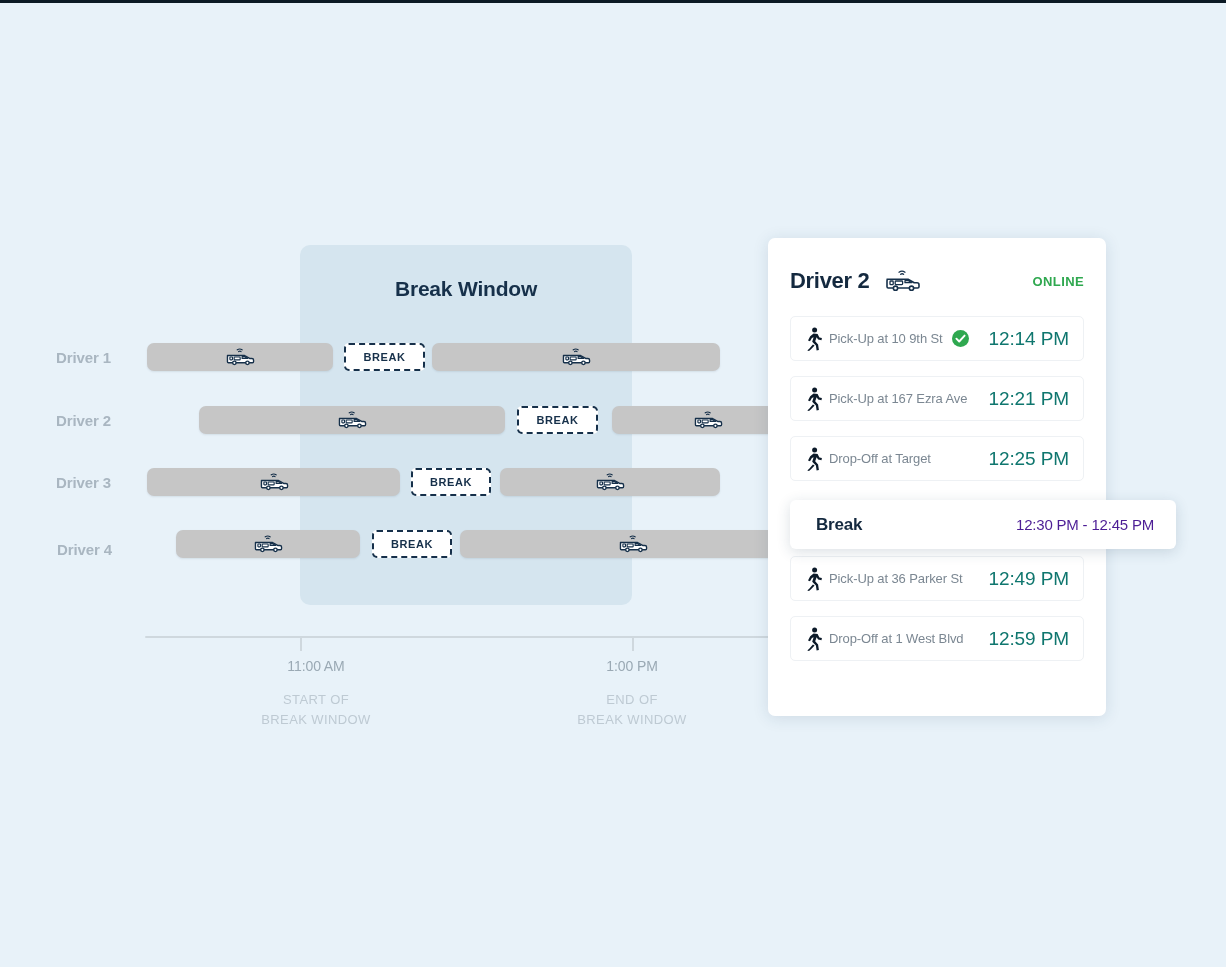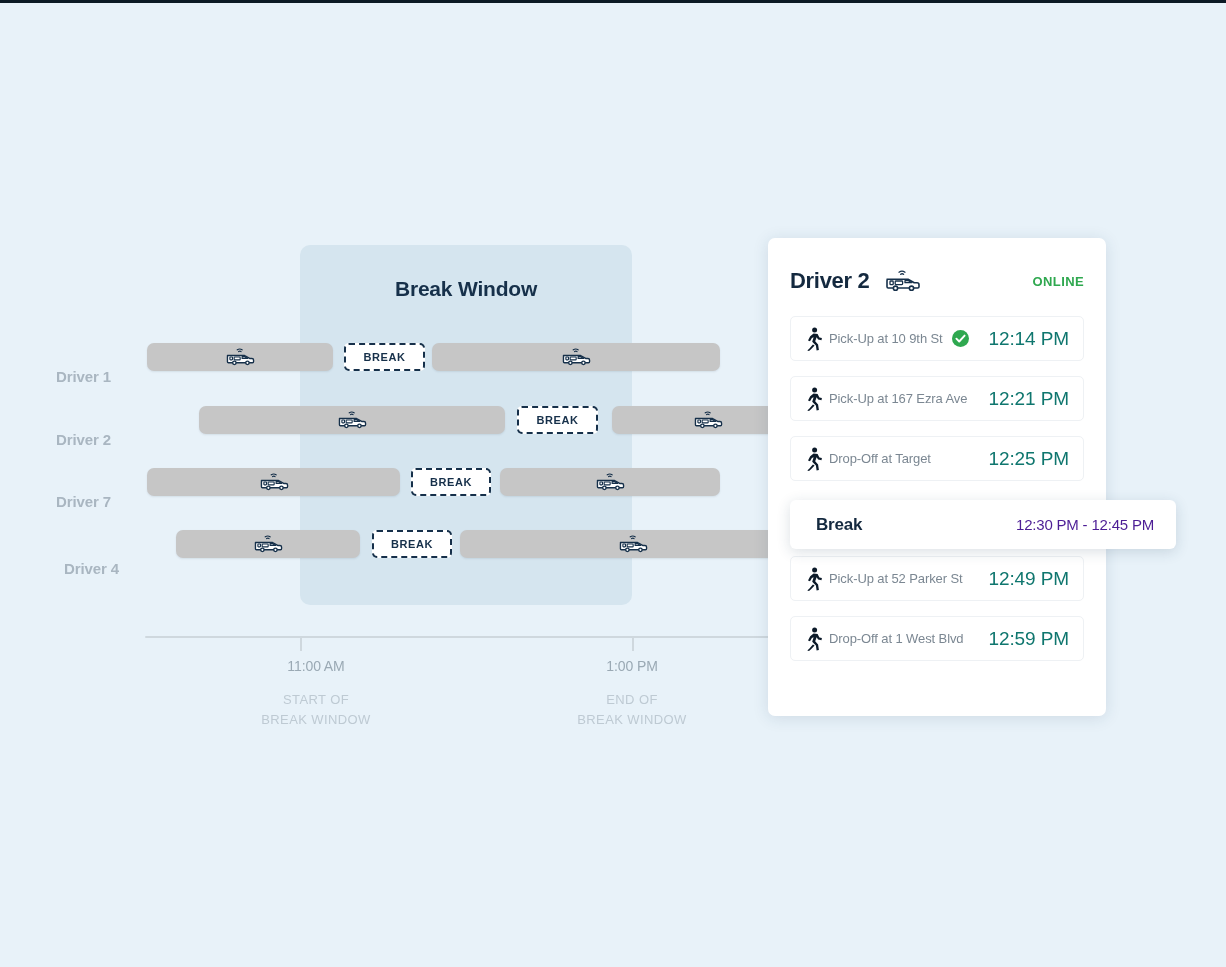--- a/index.html
+++ b/index.html
@@ -50,21 +50,20 @@
     color: #16304a;
     letter-spacing: -0.2px;
   }
 
   .row-label {
     position: absolute;
     font-size: 15px;
     color: #a9b6c1;
     font-weight: bold;
     letter-spacing: -0.1px;
-    margin-top: 19px;
   }
 
   .bar {
     position: absolute;
     height: 28px;
     background: #c6c6c6;
     border-radius: 7px;
     box-shadow: 0 1px 2px rgba(40,60,80,0.10);
     display: flex;
     align-items: center;
@@ -296,21 +295,21 @@
             <path d="M16.7 5.3c0.8-0.6 2.1-0.6 2.9 0" stroke="#16304a" stroke-width="1.4" stroke-linecap="round" fill="none"></path>
             <path d="M3 10.2h21l6.2 3.6H33c1.2 0 2 0.8 2 1.9v2.1c0 0.7-0.6 1.2-1.3 1.2H4.2C3.5 19 3 18.5 3 17.8v-6.4c0-0.7 0.5-1.2 1.2-1.2z" stroke="#16304a" stroke-width="1.7" fill="#fff" stroke-linejoin="round"></path>
             <rect x="6" y="12" width="3.2" height="3.6" rx="0.7" stroke="#16304a" stroke-width="1.4" fill="none"></rect>
             <rect x="11.2" y="12" width="7.4" height="3.6" rx="0.8" stroke="#16304a" stroke-width="1.4" fill="none"></rect>
             <path d="M21 11.6h3.4l3.4 2.1H21z" stroke="#16304a" stroke-width="1.4" fill="none" stroke-linejoin="round"></path>
             <circle cx="11.5" cy="19.2" r="2.1" stroke="#16304a" stroke-width="1.7" fill="#fff"></circle>
             <circle cx="27.5" cy="19.2" r="2.1" stroke="#16304a" stroke-width="1.7" fill="#fff"></circle>
           </svg>
         </span>
       </div>
-      <div class="row-label" style="left: 56px; top: 474px;">Driver 7</div>
+      <div class="row-label" style="left: 56px; top: 474px;">Driver 3</div>
       <div class="bar " style="left: 147px; top: 468px; width: 253px; position: absolute;">
         <span class="van-icon" style="position: absolute; left: 112px;">
           <svg width="31" height="20" viewBox="0 0 38 24" fill="none" aria-hidden="true">
             <path d="M15 3.2c1.6-1.1 4.4-1.1 6 0" stroke="#16304a" stroke-width="1.4" stroke-linecap="round" fill="none"></path>
             <path d="M16.7 5.3c0.8-0.6 2.1-0.6 2.9 0" stroke="#16304a" stroke-width="1.4" stroke-linecap="round" fill="none"></path>
             <path d="M3 10.2h21l6.2 3.6H33c1.2 0 2 0.8 2 1.9v2.1c0 0.7-0.6 1.2-1.3 1.2H4.2C3.5 19 3 18.5 3 17.8v-6.4c0-0.7 0.5-1.2 1.2-1.2z" stroke="#16304a" stroke-width="1.7" fill="#fff" stroke-linejoin="round"></path>
             <rect x="6" y="12" width="3.2" height="3.6" rx="0.7" stroke="#16304a" stroke-width="1.4" fill="none"></rect>
             <rect x="11.2" y="12" width="7.4" height="3.6" rx="0.8" stroke="#16304a" stroke-width="1.4" fill="none"></rect>
             <path d="M21 11.6h3.4l3.4 2.1H21z" stroke="#16304a" stroke-width="1.4" fill="none" stroke-linejoin="round"></path>
             <circle cx="11.5" cy="19.2" r="2.1" stroke="#16304a" stroke-width="1.7" fill="#fff"></circle>
@@ -326,21 +325,21 @@
             <path d="M16.7 5.3c0.8-0.6 2.1-0.6 2.9 0" stroke="#16304a" stroke-width="1.4" stroke-linecap="round" fill="none"></path>
             <path d="M3 10.2h21l6.2 3.6H33c1.2 0 2 0.8 2 1.9v2.1c0 0.7-0.6 1.2-1.3 1.2H4.2C3.5 19 3 18.5 3 17.8v-6.4c0-0.7 0.5-1.2 1.2-1.2z" stroke="#16304a" stroke-width="1.7" fill="#fff" stroke-linejoin="round"></path>
             <rect x="6" y="12" width="3.2" height="3.6" rx="0.7" stroke="#16304a" stroke-width="1.4" fill="none"></rect>
             <rect x="11.2" y="12" width="7.4" height="3.6" rx="0.8" stroke="#16304a" stroke-width="1.4" fill="none"></rect>
             <path d="M21 11.6h3.4l3.4 2.1H21z" stroke="#16304a" stroke-width="1.4" fill="none" stroke-linejoin="round"></path>
             <circle cx="11.5" cy="19.2" r="2.1" stroke="#16304a" stroke-width="1.7" fill="#fff"></circle>
             <circle cx="27.5" cy="19.2" r="2.1" stroke="#16304a" stroke-width="1.7" fill="#fff"></circle>
           </svg>
         </span>
       </div>
-      <div class="row-label" style="left: 64px; top: 541px;">Driver 4</div>
+      <div class="row-label" style="left: 57px; top: 541px;">Driver 4</div>
       <div class="bar " style="left: 176px; top: 530px; width: 184px; position: absolute;">
         <span class="van-icon" style="position: absolute; left: 77px;">
           <svg width="31" height="20" viewBox="0 0 38 24" fill="none" aria-hidden="true">
             <path d="M15 3.2c1.6-1.1 4.4-1.1 6 0" stroke="#16304a" stroke-width="1.4" stroke-linecap="round" fill="none"></path>
             <path d="M16.7 5.3c0.8-0.6 2.1-0.6 2.9 0" stroke="#16304a" stroke-width="1.4" stroke-linecap="round" fill="none"></path>
             <path d="M3 10.2h21l6.2 3.6H33c1.2 0 2 0.8 2 1.9v2.1c0 0.7-0.6 1.2-1.3 1.2H4.2C3.5 19 3 18.5 3 17.8v-6.4c0-0.7 0.5-1.2 1.2-1.2z" stroke="#16304a" stroke-width="1.7" fill="#fff" stroke-linejoin="round"></path>
             <rect x="6" y="12" width="3.2" height="3.6" rx="0.7" stroke="#16304a" stroke-width="1.4" fill="none"></rect>
             <rect x="11.2" y="12" width="7.4" height="3.6" rx="0.8" stroke="#16304a" stroke-width="1.4" fill="none"></rect>
             <path d="M21 11.6h3.4l3.4 2.1H21z" stroke="#16304a" stroke-width="1.4" fill="none" stroke-linejoin="round"></path>
             <circle cx="11.5" cy="19.2" r="2.1" stroke="#16304a" stroke-width="1.7" fill="#fff"></circle>
@@ -444,21 +443,21 @@
       </div>
       <div style="height: 60px;"></div>
       <div class="stop-row">
         <span class="stop-walk">
           <svg width="20" height="24" viewBox="0 0 20 24" aria-hidden="true">
             <circle cx="11.6" cy="3.1" r="2.5" fill="#0d1b2a"></circle>
             <path d="M10.6 6.4 L7.2 9.2 L5.0 13.4 L7.0 14.3 L8.9 11.1 L10.6 10.2 L9.2 14.8 L12.9 18.6 L13.6 23.4 L15.9 23.1 L15.1 17.5 L12.2 14.2 L13.6 10.3 L15.1 12.6 L18.5 13.2 L18.9 11.0 L16.4 10.5 L14.6 7.0 Z" fill="#0d1b2a"></path>
             <path d="M9.9 17.5 L6.2 21.7 L4.3 23.4 L6.0 24.0 L8.3 22.0 L11.6 18.4 Z" fill="#0d1b2a"></path>
           </svg>
         </span>
-        <span class="stop-label">Pick-Up at 52 Parker St</span>
+        <span class="stop-label">Pick-Up at 36 Parker St</span>
         <span class="stop-time">12:49 PM</span>
       </div>
       <div class="stop-row">
         <span class="stop-walk">
           <svg width="20" height="24" viewBox="0 0 20 24" aria-hidden="true">
             <circle cx="11.6" cy="3.1" r="2.5" fill="#0d1b2a"></circle>
             <path d="M10.6 6.4 L7.2 9.2 L5.0 13.4 L7.0 14.3 L8.9 11.1 L10.6 10.2 L9.2 14.8 L12.9 18.6 L13.6 23.4 L15.9 23.1 L15.1 17.5 L12.2 14.2 L13.6 10.3 L15.1 12.6 L18.5 13.2 L18.9 11.0 L16.4 10.5 L14.6 7.0 Z" fill="#0d1b2a"></path>
             <path d="M9.9 17.5 L6.2 21.7 L4.3 23.4 L6.0 24.0 L8.3 22.0 L11.6 18.4 Z" fill="#0d1b2a"></path>
           </svg>
         </span>

